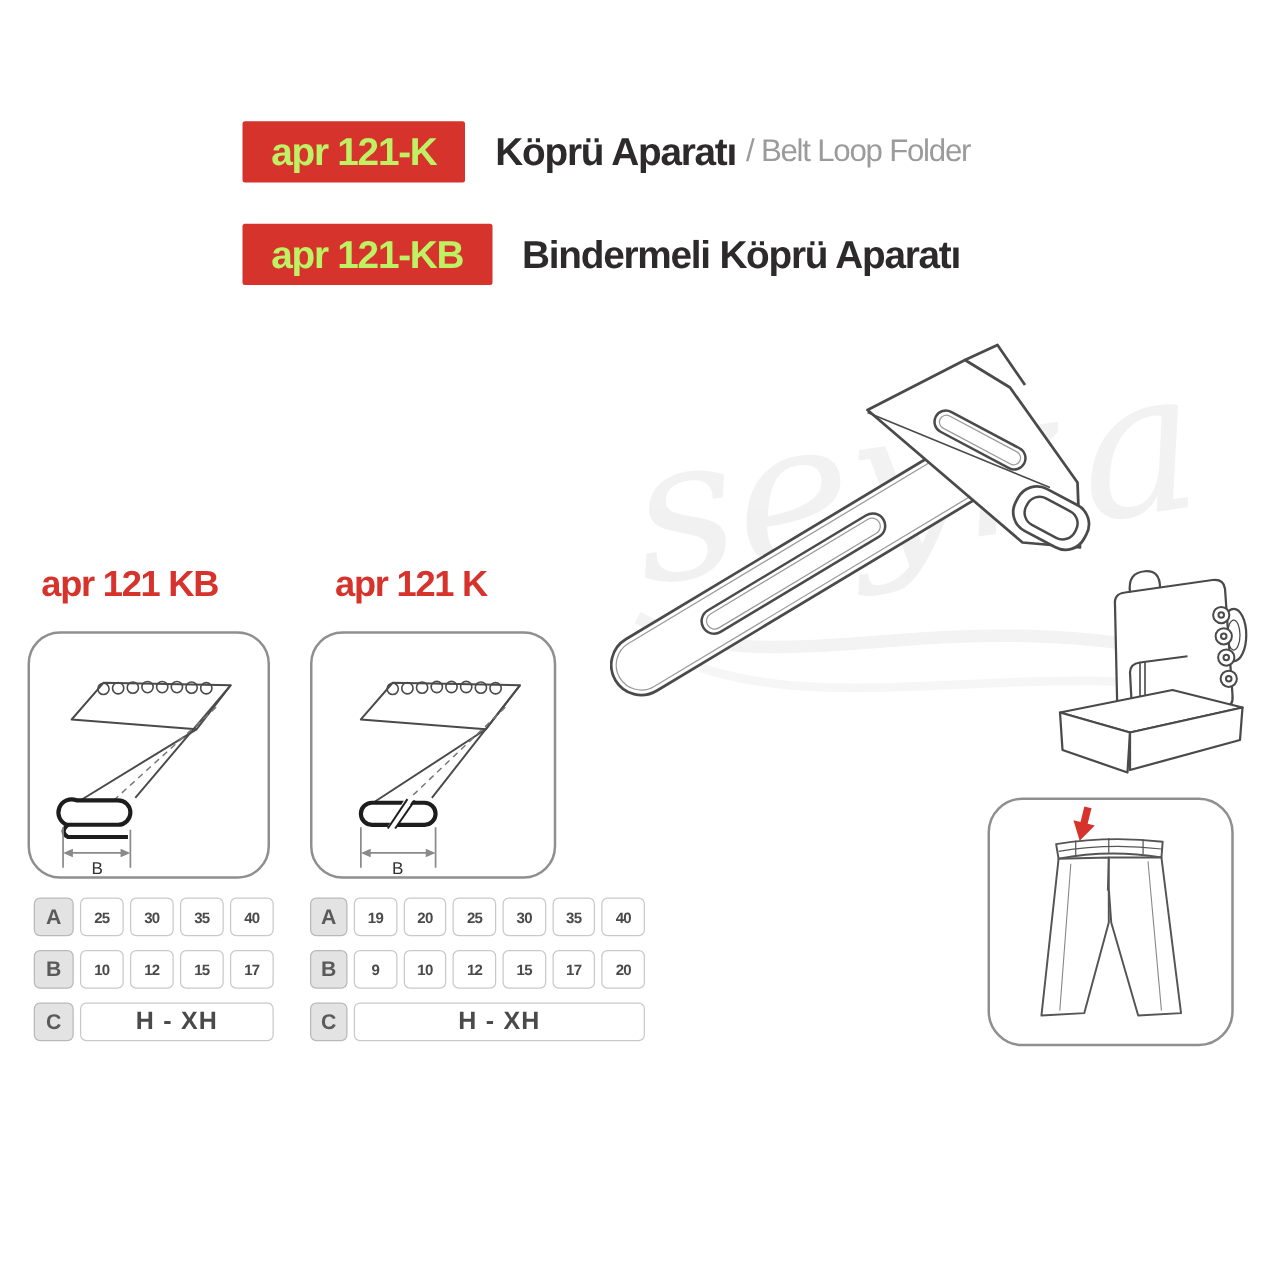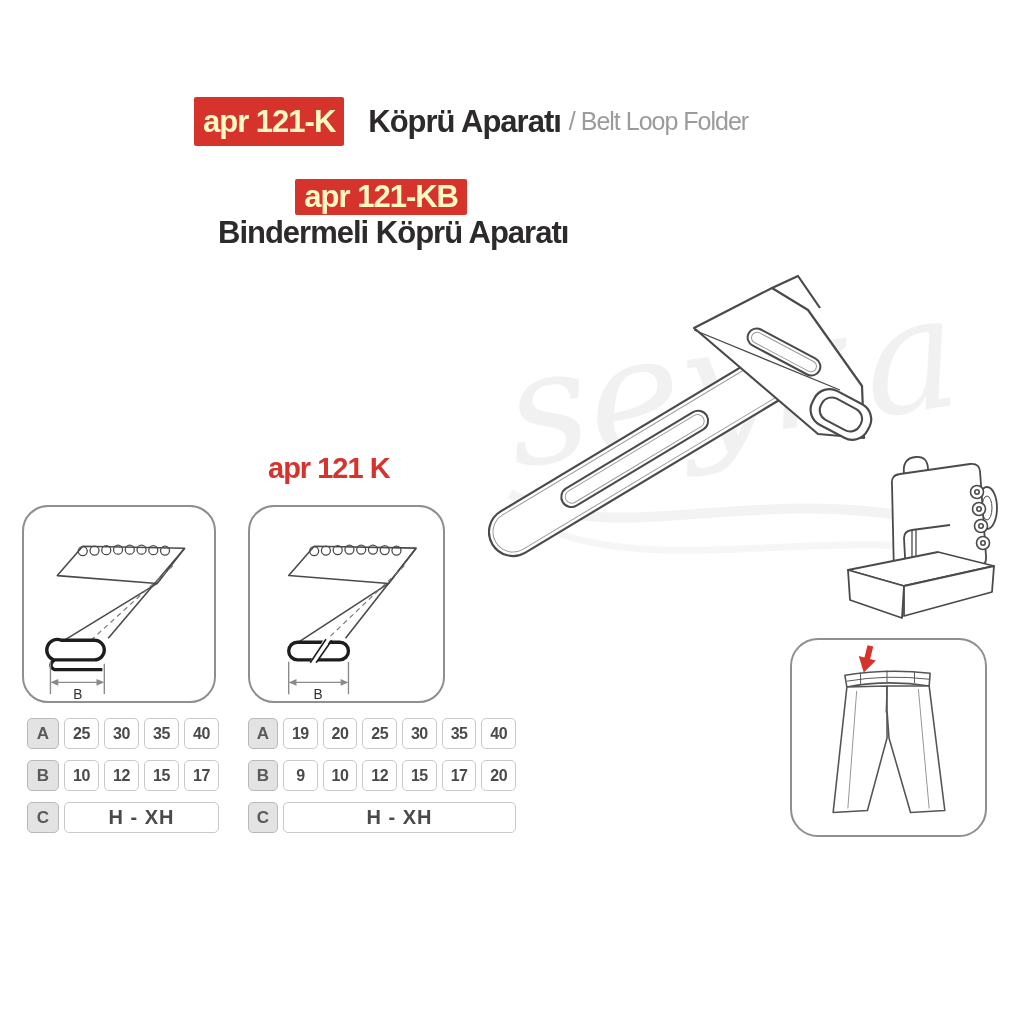--- a/index.html
+++ b/index.html
@@ -3,24 +3,24 @@
 <meta charset="utf-8">
 <style>
   html,body{margin:0;padding:0;background:#fff;}
   .page{
     position:relative;width:1024px;height:1023px;background:#ffffff;overflow:hidden;
     font-family:"Liberation Sans",sans-serif;
   }
   
   .prod-row{position:absolute;left:194px;display:flex;align-items:center;height:49px;}
   .prod-row.r1{top:97px;}
-  .prod-row.r2{top:179px;flex-direction:column;}
+  .prod-row.r2{top:179px;}
   .code-badge{
-    background:#d6332d;color:#fef9c3;font-weight:bold;font-size:31px;
-    height:49px;display:flex;align-items:center;padding:0 9px;border-radius:2px;
+    background:#d6332d;color:#bef264;font-weight:bold;font-size:31px;
+    height:49px;display:flex;align-items:center;padding:0 23px;border-radius:2px;
     letter-spacing:-1px;white-space:nowrap;
   }
   .prod-name{color:#2d2a2b;font-weight:bold;font-size:31px;margin-left:24px;letter-spacing:-1px;white-space:nowrap;}
   .prod-name-en{color:#9b9b9b;font-weight:400;font-size:25px;margin-left:8px;letter-spacing:-1px;white-space:nowrap;}
   
   .variant-title{position:absolute;top:452px;color:#d6332d;font-weight:bold;font-size:29px;letter-spacing:-1px;}
   .vt-left{left:33px;}
   .vt-right{left:258px;margin-left:10px;}
   
   .diagram-card{
@@ -35,21 +35,21 @@
   .dt-right{left:248px;width:268px;}
   .dim-row{display:flex;gap:5px;height:31px;}
   .key-cell{
     width:32px;flex:0 0 32px;background:#e3e3e3;border:1.5px solid #b9b9b9;border-radius:5px;
     display:flex;align-items:center;justify-content:center;font-size:17px;font-weight:600;color:#5a5a5a;
     box-sizing:border-box;
   }
   .dt-right .key-cell{width:30px;flex:0 0 30px;}
   .val-cell{
     flex:1;background:#fff;border:1.5px solid #c9c9c9;border-radius:5px;
-    display:flex;align-items:center;justify-content:center;font-size:16px;font-weight:700;color:#4a4a4a;
+    display:flex;align-items:center;justify-content:center;font-size:12px;font-weight:700;color:#4a4a4a;
     box-sizing:border-box;letter-spacing:-0.5px;
   }
   .wide-cell{letter-spacing:1px;font-size:20px;}
   
   .pants-card{
     position:absolute;left:790px;top:638px;width:197px;height:199px;background:#fff;
     border:2px solid #8f8f8f;border-radius:28px;box-sizing:border-box;
   }
   svg{display:block;}
   .svg-abs{position:absolute;}
@@ -115,20 +115,21 @@
           <circle cx="141" cy="63" r="2.2"></circle>
         <circle cx="143" cy="80" r="2.2"></circle>
           <circle cx="145" cy="97" r="2.2"></circle>
       </g>
       <path d="M10,124 L100,106 L156,120 L66,140 Z"></path>
       <path d="M10,124 L66,140 L64,172 L12,154 Z"></path>
       <path d="M66,140 L156,120 L154,146 L66,170 Z"></path>
     </g>
   </svg>
 
+  <div class="variant-title vt-left">apr 121 KB</div>
   <div class="diagram-card dc-left">
     <svg width="190" height="194" viewBox="0 0 194 198">
       <g stroke="#4a4a4a" fill="none" stroke-width="1.6" stroke-linejoin="round">
         <polygon points="34,70 60,40 164,42 136,78" fill="#fff"></polygon>
         <g stroke-width="1.3">
           <circle cx="60" cy="45" r="4.6"></circle>
             <circle cx="72" cy="44.5" r="4.6"></circle>
             <circle cx="84" cy="44" r="4.6"></circle>
           <circle cx="96" cy="43.5" r="4.6"></circle>
             <circle cx="108" cy="43.5" r="4.6"></circle>

